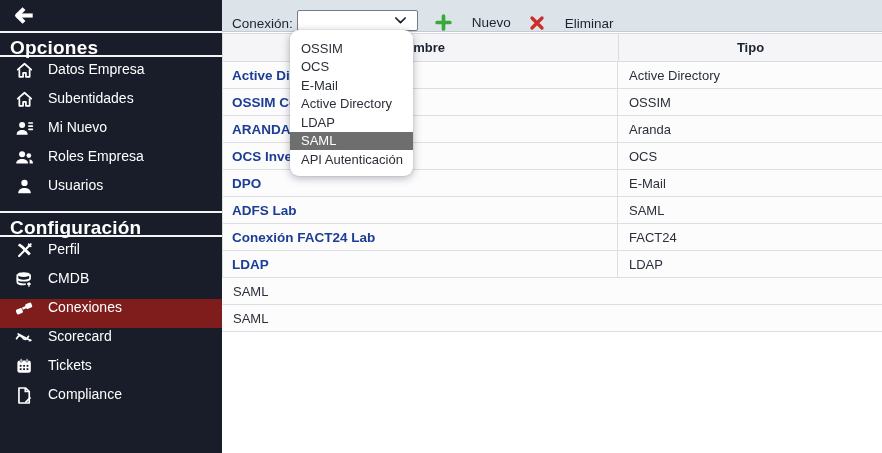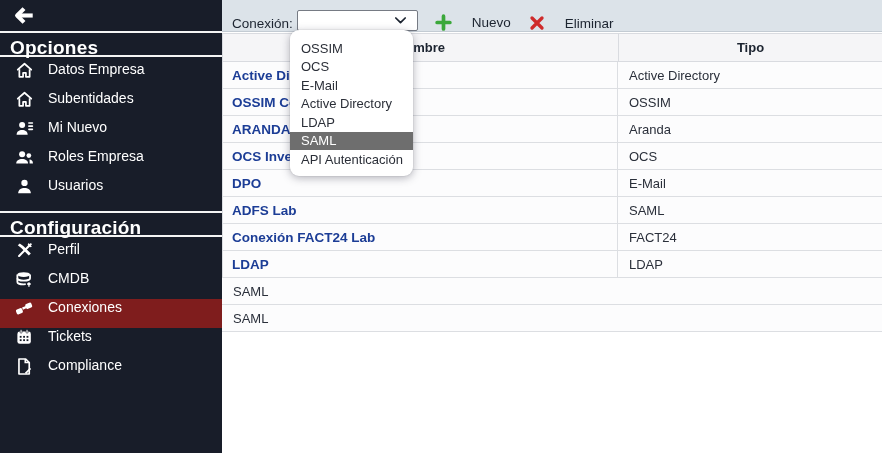--- a/index.html
+++ b/index.html
@@ -180,20 +180,30 @@
                 <rect x="1.5" y="12.2" width="8.2" height="6.6" rx="2" transform="rotate(-22 5.6 15.5)"></rect>
                 <rect x="13.2" y="5.2" width="8.2" height="6.6" rx="2" transform="rotate(-22 17.3 8.5)"></rect>
                 <rect x="9.3" y="9.6" width="5.2" height="3" transform="rotate(-22 11.9 11.1)"></rect>
               </g>
             </svg>
           </span>
     <span class="nav-label">Conexiones</span>
   </div>
 
 
+  <div class="nav-item">
+    <span class="icon">
+            <svg viewBox="0 0 24 24" width="19" height="19">
+              <path d="M2 13.5c2.5-5 5-5 7.5-1.5s5 3.5 7.5-1.5" fill="none" stroke="#fff" stroke-width="2.2" stroke-linecap="round"></path>
+              <path d="M4 7.5l15 8" stroke="#fff" stroke-width="2.2" stroke-linecap="round"></path>
+              <path d="M21.3 16.3l-4.4.6 3.1-3.2z" fill="#fff"></path>
+            </svg>
+          </span>
+    <span class="nav-label">Scorecard</span>
+  </div>
 
   <div class="nav-item">
     <span class="icon">
             <svg viewBox="0 0 24 24" width="19" height="19">
               <rect x="3" y="4.5" width="17" height="15.5" rx="3" fill="#fff"></rect>
               <rect x="6.5" y="2.3" width="2.4" height="4.2" rx="1" fill="#fff" stroke="#181d29" stroke-width=".8"></rect>
               <rect x="14" y="2.3" width="2.4" height="4.2" rx="1" fill="#fff" stroke="#181d29" stroke-width=".8"></rect>
               <g fill="#181d29">
                 <rect x="6" y="10" width="2.3" height="2.3"></rect>
                 <rect x="10.3" y="10" width="2.3" height="2.3"></rect>

